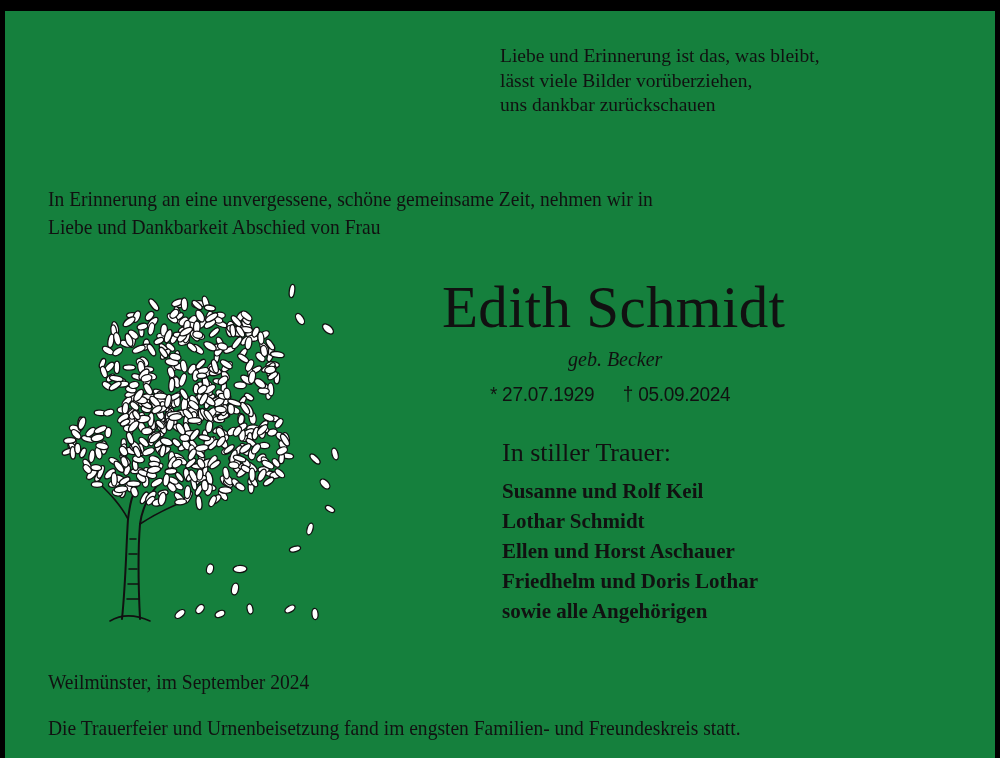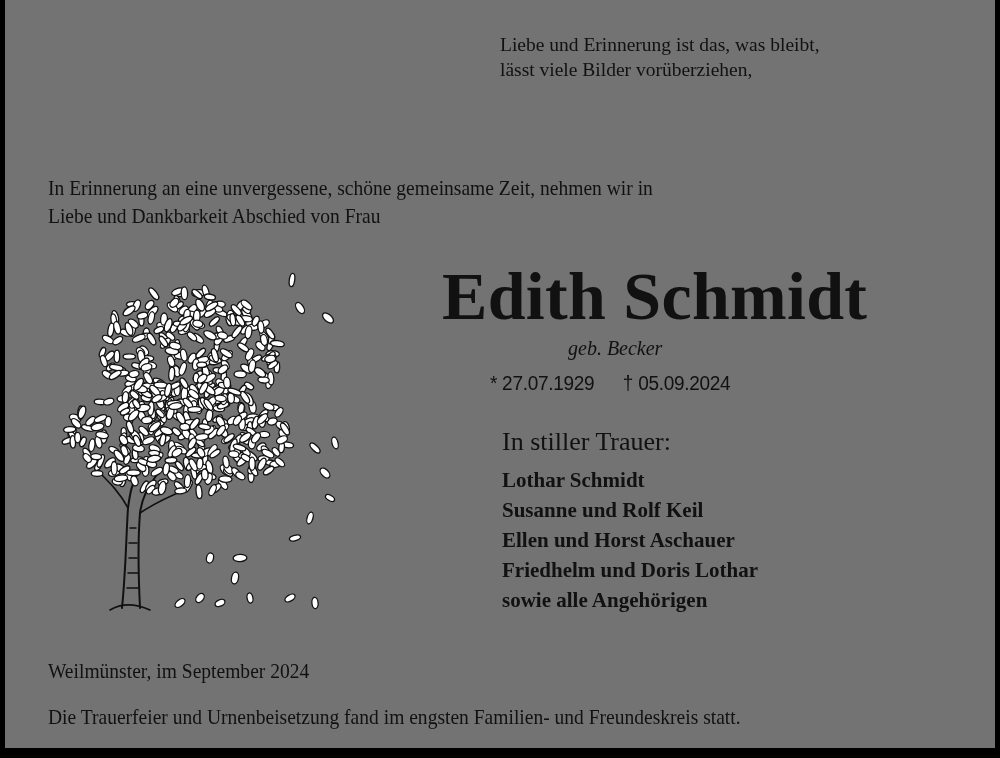--- a/index.html
+++ b/index.html
@@ -1,32 +1,32 @@
 <!DOCTYPE html>
 <html><head>
   <meta charset="utf-8">
   <style>
     html, body { margin: 0; padding: 0; }
     body {
       width: 1000px; height: 758px; background: #000; position: relative; overflow: hidden;
       font-family: "Liberation Serif", "DejaVu Serif", serif; color: #111;
     }
     .page {
-      position: absolute; left: 5px; top: 0; width: 990px; height: 748px; background: #737373;
+      position: absolute; left: 5px; top: 11px; width: 990px; height: 748px; background: #15803d;
     }
     .poem {
       position: absolute; left: 495px; top: 33px; font-size: 19.5px; line-height: 24.5px;
     }
     .poem div { white-space: nowrap; }
     .intro {
       position: absolute; left: 43px; top: 175px; font-size: 21px; line-height: 27.5px;
       transform: scaleX(0.93); transform-origin: left top; white-space: nowrap;
     }
     .name {
-      position: absolute; left: 437px; top: 264px; font-size: 68px; font-weight: bold;
+      position: absolute; left: 437px; top: 264px; font-size: 59px; font-weight: normal;
       line-height: 64px; white-space: nowrap; letter-spacing: 0.3px;
     }
     .maiden {
       position: absolute; left: 563px; top: 335px; font-size: 20px; line-height: 26px; white-space: nowrap; font-style: italic;
     }
     .dates {
       position: absolute; left: 485px; top: 370px; font-size: 20px; line-height: 26px; white-space: nowrap;
       font-family: "Liberation Sans", sans-serif; font-weight: normal; letter-spacing: -0.3px;
       transform: scaleX(0.95); transform-origin: left top;
     }
@@ -51,20 +51,21 @@
     }
   </style>
 </head>
 <body>
 
 <div class="page">
 
   <div class="poem">
     <div>Liebe und Erinnerung ist das, was bleibt,</div>
     <div>lässt viele Bilder vorüberziehen,</div>
+    <div>uns dankbar zurückschauen</div>
   </div>
 
   <div class="intro">
     <div>In Erinnerung an eine unvergessene, schöne gemeinsame Zeit, nehmen wir in</div>
     <div>Liebe und Dankbarkeit Abschied von Frau</div>
   </div>
 
   <svg class="tree" viewBox="0 0 290 345" xmlns="http://www.w3.org/2000/svg">
     <g fill="none" stroke="#111" stroke-width="1.6" stroke-linecap="round">
 
@@ -618,22 +619,22 @@
   </svg>
 
   <div class="name">Edith Schmidt</div>
   <div class="maiden">geb. Becker</div>
   <div class="dates">
     <span>* 27.07.1929</span><span class="gap"></span><span>† 05.09.2024</span>
   </div>
 
   <div class="mourn-label">In stiller Trauer:</div>
   <div class="mourners">
+    <div>Susanne und Rolf Keil</div>
     <div>Lothar Schmidt</div>
-    <div>Susanne und Rolf Keil</div>
     <div>Ellen und Horst Aschauer</div>
     <div>Friedhelm und Doris Lothar</div>
     <div>sowie alle Angehörigen</div>
   </div>
 
   <div class="place">Weilmünster, im September 2024</div>
   <div class="closing">Die Trauerfeier und Urnenbeisetzung fand im engsten Familien- und Freundeskreis statt.</div>
 </div>
 
 </body></html>

